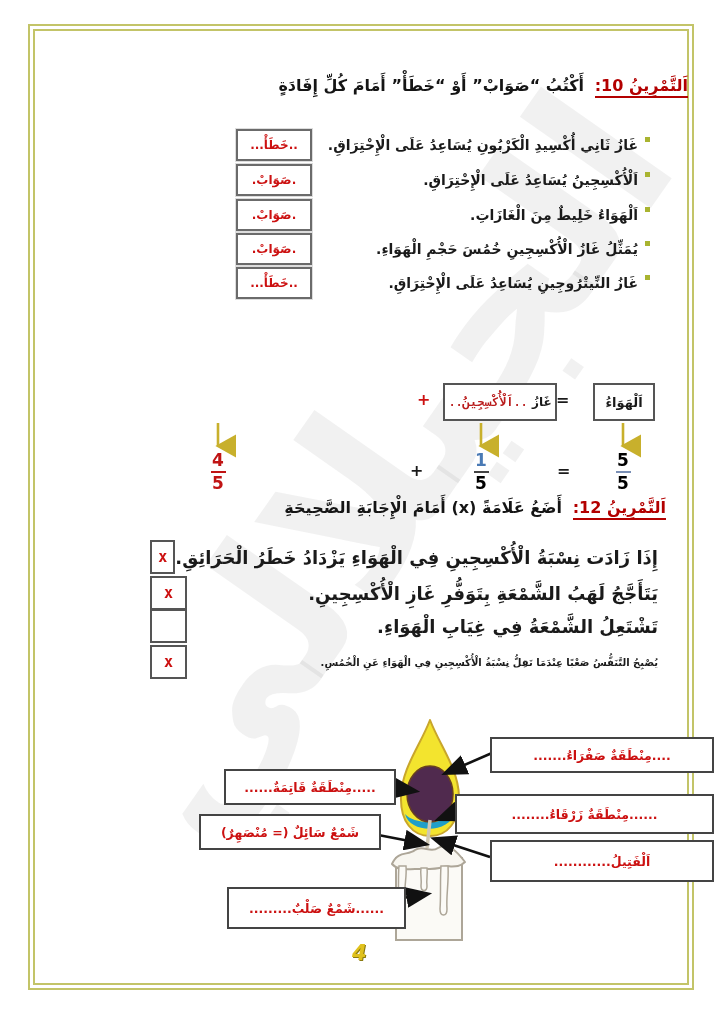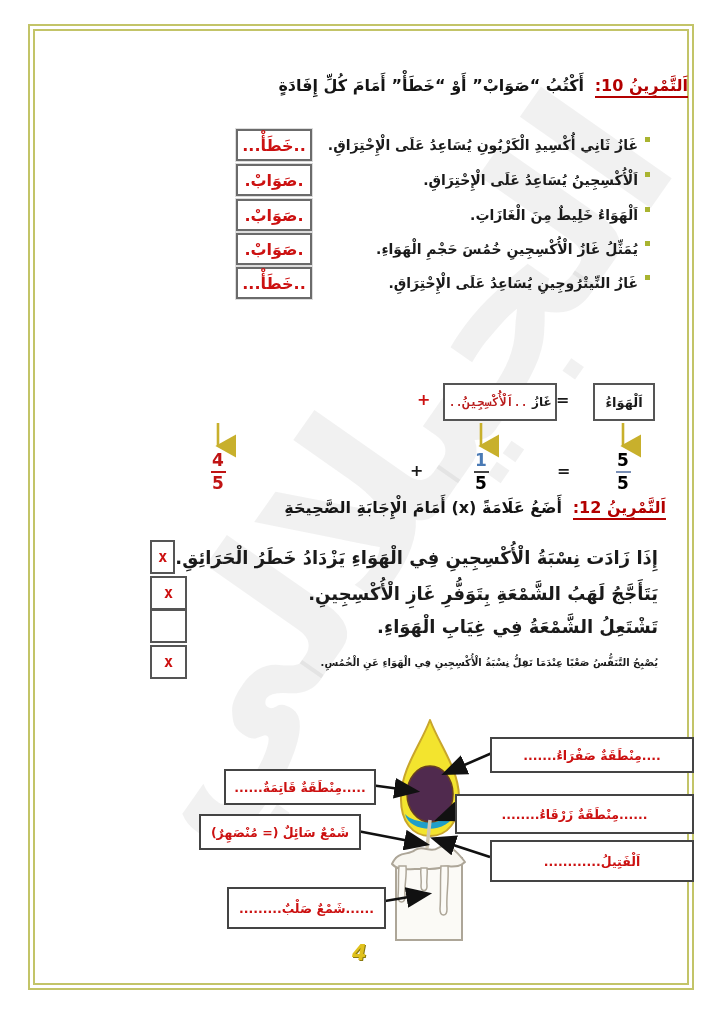--- a/index.html
+++ b/index.html
@@ -13,21 +13,21 @@
   .ex-title{position:absolute;direction:rtl;white-space:nowrap;font-weight:bold;
             font-size:16px;color:#151515;z-index:3;}
   .ex-num{color:#b30000;border-bottom:2px solid #b30000;padding-bottom:1px;margin-left:5px;}
   .row10{position:absolute;left:236px;right:70px;height:30px;display:flex;
          justify-content:space-between;align-items:center;direction:ltr;z-index:3;}
   .stmt{direction:rtl;display:flex;align-items:flex-start;gap:7px;font-weight:bold;
         font-size:14px;color:#1a1a1a;white-space:nowrap;}
   .bullet{width:5px;height:5px;background:#a9b430;display:inline-block;flex:0 0 auto;}
   .ans-box{width:72px;height:28px;border:2px solid #6b6b6b;background:#fff;display:flex;
            align-items:center;justify-content:center;box-shadow:0 0 0 1px #ddd;}
-  .ans{color:#cc1111;font-weight:bold;font-size:16px;direction:rtl;white-space:nowrap;}
+  .ans{color:#cc1111;font-weight:bold;font-size:12px;direction:rtl;white-space:nowrap;}
   .eq-box{position:absolute;border:2px solid #555;background:#fff;display:flex;
           align-items:center;justify-content:center;direction:rtl;font-weight:bold;
           color:#1a1a1a;z-index:3;white-space:nowrap;}
   .red-txt{color:#b91c1c;font-family:Liberation Mono, monospace;}
   .op{position:absolute;font-weight:bold;font-size:16px;color:#1a1a1a;z-index:3;}
   .op-red{color:#cc1111;}
   .frac{position:absolute;display:flex;flex-direction:column;align-items:center;
         font-weight:bold;font-size:17px;line-height:1.0;z-index:3;}
   .frac .bar{width:15px;border-top:2.5px solid #444;margin:2px 0;}
   .frac-red, .frac-red .num, .frac-red .den{color:#c01414;}
@@ -35,21 +35,21 @@
   .num-blue{color:#4a7ab5;}
   .bar-blue{border-color:#7a8fb5 !important;}
   .row12{position:absolute;left:150px;right:62px;height:32px;display:flex;
          justify-content:space-between;align-items:center;direction:ltr;z-index:3;}
   .stmt12{direction:rtl;font-weight:bold;font-size:18px;color:#1a1a1a;white-space:nowrap;}
   .chk-box{width:33px;height:30px;border:2px solid #555;background:#fff;display:flex;
            align-items:center;justify-content:center;}
   .chk-mark{color:#cc1111;font-weight:bold;font-size:15px;font-family:"DejaVu Sans Mono",monospace;}
   .lbl{position:absolute;border:2px solid #444;background:#fff;display:flex;align-items:center;
        justify-content:center;direction:rtl;color:#cc1111;font-weight:bold;font-size:12.5px;
-       padding:2px 5px;z-index:4;white-space:nowrap;}
+       padding:2px 15px;z-index:4;white-space:nowrap;}
   .page-num{position:absolute;left:352px;top:941px;font-size:21px;font-weight:bold;
             font-style:italic;color:#e0c11d;text-shadow:1px 1px 0 #8a7a10;z-index:3;}
   svg.overlay{position:absolute;z-index:2;pointer-events:none;}
   svg.toplay{position:absolute;z-index:3;pointer-events:none;}
 </style>
 </head>
 <body>
 
 <div class="page">
   <div class="frame"></div>

